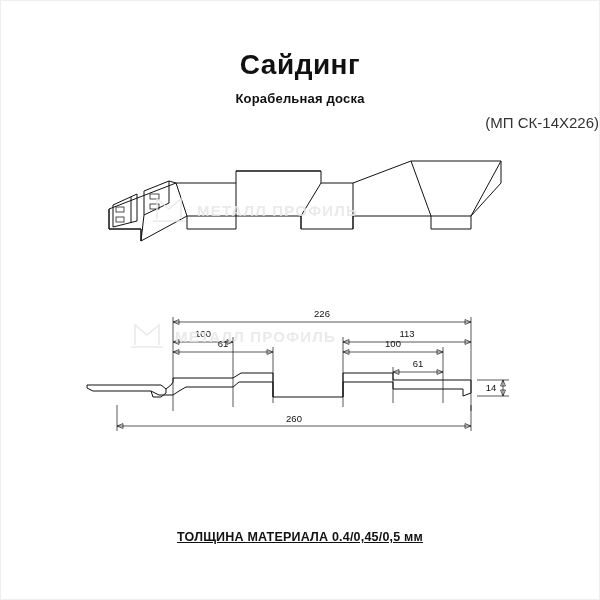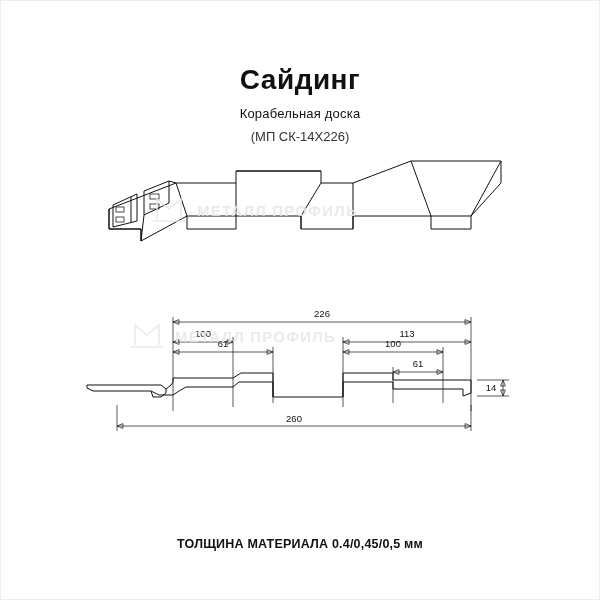--- a/index.html
+++ b/index.html
@@ -16,55 +16,57 @@
     overflow: hidden;
   }
   .page {
     position: absolute;
     inset: 0;
     border: 1px solid #eeeeee;
     box-sizing: border-box;
   }
   .header {
     position: absolute;
-    top: 63px;
+    top: 48px;
     left: 0;
     right: 0;
     text-align: center;
   }
   .title {
     font-size: 28px;
     font-weight: bold;
     letter-spacing: 0.5px;
     color: #111111;
     margin: 0;
     line-height: 1.15;
   }
   .subtitle {
     font-size: 13px;
-    font-weight: normal;
+    font-weight: bold;
     color: #111111;
     margin: 10px 0 0 0;
     letter-spacing: 0.2px;
   }
   .code {
-    font-size: 13px;
+    font-size: 15px;
     color: #333333;
     margin: 8px 0 2px 0;
+    text-align: right;
   }
   .footer {
     position: absolute;
     left: 0;
     right: 0;
-    bottom: 48px;
+    bottom: 55px;
     text-align: center;
     font-size: 12.5px;
     font-weight: bold;
     color: #111111;
     letter-spacing: 0.2px;
+    text-decoration: underline;
   }
   .drawing {
     position: absolute;
     top: 130px;
     left: 0;
     width: 493px;
     height: 340px;
   }
   .wm {
     position: absolute;

